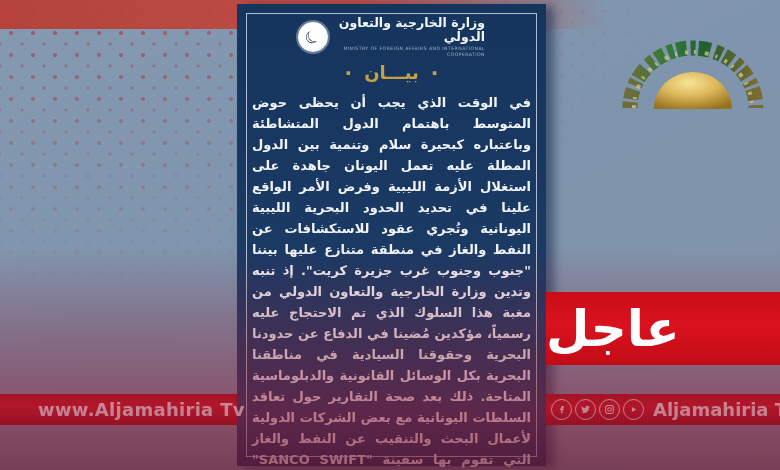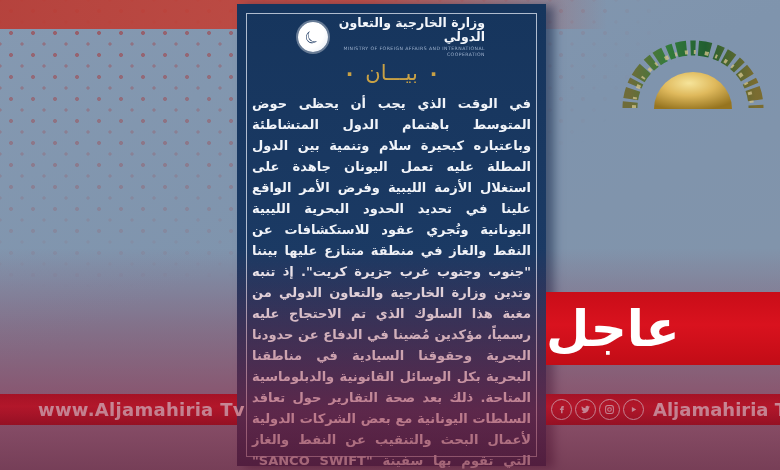--- a/index.html
+++ b/index.html
@@ -41,21 +41,21 @@
     width:30px;height:30px;border-radius:50%;background:radial-gradient(circle at 35% 35%,#ffffff 55%,#dfe7f2 100%);
     display:flex;align-items:center;justify-content:center;color:#1d3a63;font-size:17px;font-weight:bold;
     box-shadow:0 0 0 2px rgba(255,255,255,.35);
   }
   .crest span{transform:rotate(-35deg);display:block;line-height:1;}
   .ministry-txt{text-align:right;max-width:150px;}
   .ministry-ar{color:#f3f6fb;font-size:12.5px;font-weight:bold;line-height:1.1;}
   .ministry-en{color:#9db1cd;font-size:4.6px;letter-spacing:.45px;line-height:1.35;margin-top:2px;}
   .heading{display:flex;align-items:center;justify-content:center;gap:12px;margin-top:7px;height:36px;}
   .heading .dot{color:#c8a145;font-size:20px;font-weight:bold;line-height:1;}
-  .title{color:#c8a145;font-size:21px;font-weight:normal;line-height:1;letter-spacing:1px;}
+  .title{color:#c8a145;font-size:18px;font-weight:bold;line-height:1;letter-spacing:1px;}
   .body-text{
     direction:rtl;flex:1;margin-top:9px;color:#f1f4f9;
     font-size:13px;font-weight:600;line-height:21px;
     text-align:justify;text-align-last:justify;
   }
   
   .red-wash{
     position:absolute;left:0;right:0;top:248px;bottom:0;z-index:5;pointer-events:none;
     background:linear-gradient(180deg,rgba(135,22,45,0) 0%,rgba(140,24,48,.30) 38%,rgba(146,22,50,.54) 74%,rgba(112,10,36,.62) 100%);
   }

